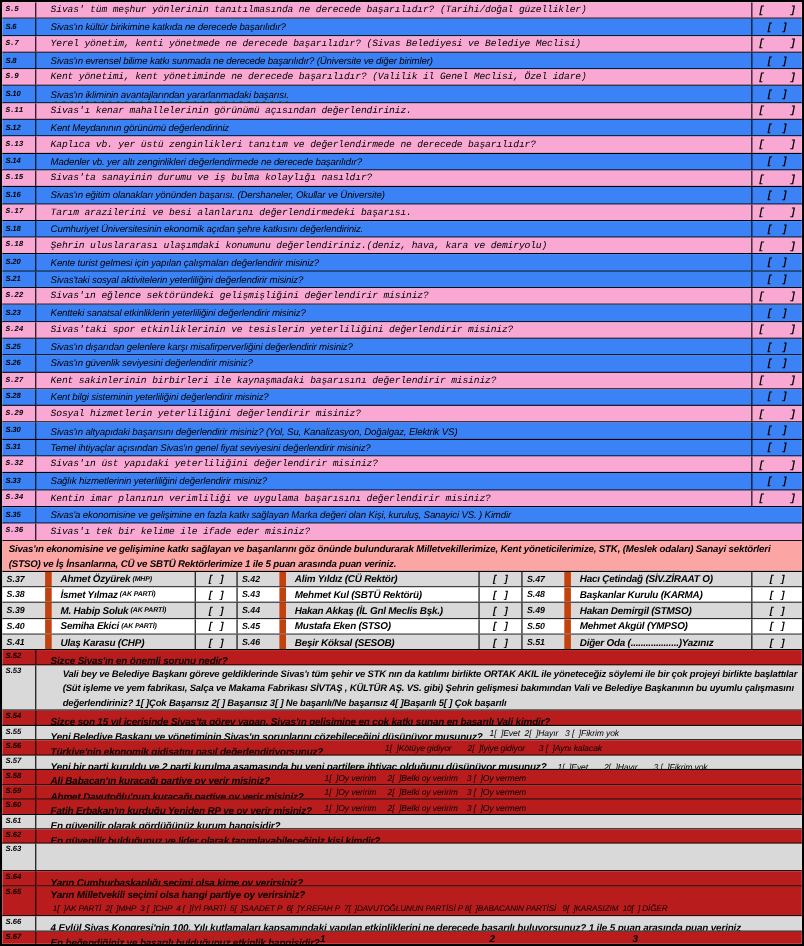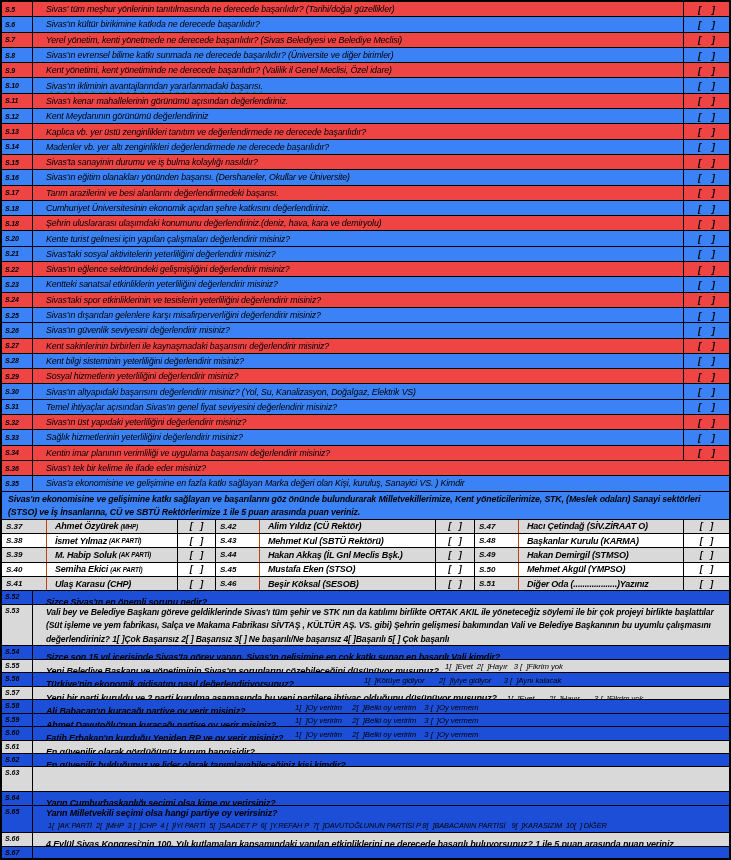--- a/index.html
+++ b/index.html
@@ -3,49 +3,49 @@
 <meta charset="utf-8">
 <style>
   html,body{margin:0;padding:0;background:#fff;}
   #survey{
     position:relative;width:731px;height:860px;box-sizing:border-box;
     border:2px solid #000;background:#fff;overflow:hidden;
     font-family:"Liberation Sans",sans-serif;font-style:italic;color:#000;
   }
   
   .mrow{display:flex;height:15.31px;box-sizing:border-box;border-bottom:1px solid #000;align-items:stretch;background:#3b82f6;}
-  .mrow.shaded{background:#ef4444;}
+  .mrow.shaded{background:#f9a8d4;font-family:Liberation Mono, monospace;}
   .numcell{flex:0 0 31px;box-sizing:border-box;border-right:1px solid #000;display:flex;align-items:center;padding-left:3px;font-weight:bold;font-size:7px;letter-spacing:-0.2px;}
   .qtext{flex:1;display:flex;align-items:center;padding-left:13px;font-size:8.8px;letter-spacing:-0.15px;white-space:nowrap;overflow:hidden;}
   .brkcell{flex:0 0 46px;box-sizing:border-box;border-left:1px solid #000;display:flex;align-items:center;justify-content:center;font-weight:bold;font-size:9.5px;white-space:pre;}
   .squiggle{text-decoration:underline;text-decoration-style:wavy;text-decoration-color:#217a21;text-decoration-thickness:1px;text-underline-offset:2px;}
   
-  #intro-row{height:28px;box-sizing:border-box;border-bottom:1px solid #000;padding:1px 6px 0 6px;font-weight:bold;font-size:8.8px;line-height:13px;letter-spacing:-0.15px;background:#3b82f6;}
+  #intro-row{height:28px;box-sizing:border-box;border-bottom:1px solid #000;padding:1px 6px 0 6px;font-weight:bold;font-size:8.8px;line-height:13px;letter-spacing:-0.15px;background:#fca5a5;}
   
   .grow{display:flex;height:14.4px;box-sizing:border-box;border-bottom:1px solid #000;align-items:stretch;background:#fff;}
   .grow.shaded{background:#d9d9d9;}
   .gcell{box-sizing:border-box;display:flex;align-items:center;overflow:hidden;}
-  .gnum{border-right:1px solid #c2410c;padding-left:4px;font-weight:bold;font-size:8px;}
+  .gnum{border-right:6px solid #c2410c;padding-left:4px;font-weight:bold;font-size:8px;}
   .gname{padding-left:8px;font-weight:bold;font-size:9px;letter-spacing:-0.2px;white-space:nowrap;}
   .gtag{font-size:6.3px;font-weight:bold;margin-left:2px;letter-spacing:-0.1px;}
   .gbrk{border-left:1px solid #000;justify-content:center;font-weight:bold;font-size:9px;white-space:pre;}
   .w-n1{flex:0 0 45px;} .w-a1{flex:0 0 130px;} .w-b1{flex:0 0 38px;}
   .w-n2{flex:0 0 45px;border-left:1px solid #000;} .w-a2{flex:0 0 175px;} .w-b2{flex:0 0 39px;}
   .w-n3{flex:0 0 45px;border-left:1px solid #000;} .w-a3{flex:1;} .w-b3{flex:0 0 46px;}
   
-  .brow{display:flex;box-sizing:border-box;border-bottom:1px solid #000;align-items:stretch;background:#1d4ed8;}
+  .brow{display:flex;box-sizing:border-box;border-bottom:1px solid #000;align-items:stretch;background:#b91c1c;}
   .brow.shaded{background:#d9d9d9;}
   .bnum{flex:0 0 31px;box-sizing:border-box;border-right:1px solid #000;display:flex;align-items:flex-start;padding-left:3px;padding-top:2px;font-weight:bold;font-size:7px;}
   .bcontent{flex:1;position:relative;box-sizing:border-box;padding-left:13px;overflow:hidden;}
   .bq{font-weight:bold;font-size:9px;letter-spacing:-0.15px;white-space:nowrap;}
   .singleline .bq{line-height:13px;display:inline-block;padding-top:1px;}
   .bopts{font-size:7.8px;letter-spacing:-0.1px;white-space:pre;}
   .opt-abs{position:absolute;top:2.5px;}
   .opt-inline{margin-left:10px;}
-  .para{font-size:8.6px;font-weight:bold;line-height:13.4px;white-space:normal;letter-spacing:-0.15px;padding-right:4px;padding-top:0.5px;}
+  .para{font-size:8.6px;font-weight:bold;line-height:13.4px;white-space:normal;letter-spacing:-0.15px;padding-right:4px;padding-top:0.5px;margin-left:11px;}
   .line2{font-size:7.4px;letter-spacing:-0.1px;white-space:pre;line-height:11px;}
   .numshape{position:absolute;top:1px;font-weight:bold;font-size:9px;}
 </style>
 </head>
 <body>
 
 <div id="survey">
   <div id="main-rows">
       <div class="mrow shaded">
         <div class="numcell">S.5</div>
@@ -190,27 +190,27 @@
       <div class="mrow">
         <div class="numcell">S.33</div>
         <div class="qtext">Sağlık hizmetlerinin yeterliliğini değerlendirir misiniz?</div>
         <div class="brkcell">[    ]</div>
       </div>
       <div class="mrow shaded">
         <div class="numcell">S.34</div>
         <div class="qtext">Kentin imar planının verimliliği ve uygulama başarısını değerlendirir misiniz?</div>
         <div class="brkcell">[    ]</div>
       </div>
+      <div class="mrow">
+        <div class="numcell">S.35</div>
+        <div class="qtext">Sivas'a ekonomisine ve gelişimine en fazla katkı sağlayan  Marka değeri olan  Kişi, kuruluş, Sanayici  VS. ) Kimdir</div>
+      </div>
       <div class="mrow shaded">
         <div class="numcell">S.36</div>
         <div class="qtext">Sivas'ı tek bir kelime ile ifade eder misiniz?</div>
-      </div>
-      <div class="mrow">
-        <div class="numcell">S.35</div>
-        <div class="qtext">Sivas'a ekonomisine ve gelişimine en fazla katkı sağlayan  Marka değeri olan  Kişi, kuruluş, Sanayici  VS. ) Kimdir</div>
       </div>
     </div>
   <div id="intro-row">Sivas'ın ekonomisine ve gelişimine katkı sağlayan ve başarılarını göz önünde bulundurarak Milletvekillerimize, Kent yöneticilerimize, STK, (Meslek odaları) Sanayi sektörleri (STSO) ve İş İnsanlarına, CÜ ve SBTÜ Rektörlerimize 1 ile 5 puan arasında puan veriniz.</div>
   <div id="grid-rows">
       <div class="grow shaded">
         <div class="gcell gnum w-n1">S.37</div>
         <div class="gcell gname w-a1">Ahmet Özyürek<span class="gtag">(MHP)</span></div>
         <div class="gcell gbrk w-b1">[   ]</div>
         <div class="gcell gnum w-n2">S.42</div>
         <div class="gcell gname w-a2">Alim Yıldız (CÜ Rektör)</div>
@@ -278,21 +278,21 @@
       <div class="brow" style="height: 13.45px;">
         <div class="bnum">S.54</div>
         <div class="bcontent singleline"><span class="bq">Sizce son 15 yıl içerisinde Sivas'ta görev yapan, Sivas'ın gelişimine en çok katkı sunan en başarılı Vali kimdir?</span></div>
       </div>
       <div class="brow shaded" style="height: 13.45px; justify-content: flex-end;">
         <div class="bnum">S.55</div>
         <div class="bcontent singleline"><span class="bq">Yeni Belediye Başkanı ve yönetiminin Sivas'ın sorunlarını çözebileceğini düşünüyor musunuz?</span><span class="bopts opt-abs" style="left: 412px;">1[  ]Evet  2[  ]Hayır   3 [  ]Fikrim yok</span></div>
       </div>
       <div class="brow" style="height: 13.45px;">
         <div class="bnum">S.56</div>
-        <div class="bcontent singleline"><span class="bq">Türkiye'nin ekonomik gidişatını nasıl değerlendiriyorsunuz?</span><span class="bopts opt-abs" style="left: 331px;">1[  ]Kötüye gidiyor       2[  ]İyiye gidiyor      3 [  ]Aynı kalacak</span></div>
+        <div class="bcontent singleline"><span class="bq">Türkiye'nin ekonomik gidişatını nasıl değerlendiriyorsunuz?</span><span class="bopts opt-abs" style="left: 317px;">1[  ]Kötüye gidiyor       2[  ]İyiye gidiyor      3 [  ]Aynı kalacak</span></div>
       </div>
       <div class="brow shaded" style="height: 13.45px;">
         <div class="bnum">S.57</div>
         <div class="bcontent singleline"><span class="bq">Yeni bir parti kuruldu ve 2 parti kurulma aşamasında bu yeni partilere  ihtiyaç olduğunu düşünüyor musunuz?</span><span class="bopts opt-inline">1[  ]Evet       2[  ]Hayır       3 [  ]Fikrim yok</span></div>
       </div>
       <div class="brow" style="height: 13.45px;">
         <div class="bnum">S.58</div>
         <div class="bcontent singleline"><span class="bq">Ali Babacan'ın kuracağı partiye oy verir misiniz?</span><span class="bopts opt-abs" style="left: 262px;">1[  ]Oy veririm     2[  ]Belki oy veririm    3 [  ]Oy vermem</span></div>
       </div>
       <div class="brow" style="height: 13.45px;">
@@ -328,15 +328,16 @@
           <div class="bq" style="line-height: 13px; padding-top: 1px;">Yarın Milletvekili seçimi olsa hangi partiye oy verirsiniz?</div>
           <div class="line2" style="padding-left: 2px;">1[  ]AK PARTİ  2[  ]MHP  3 [  ]CHP  4 [  ]İYİ PARTİ  5[  ]SAADET P  6[  ]Y.REFAH P  7[  ]DAVUTOĞLUNUN PARTİSİ P 8[  ]BABACANIN PARTİSİ   9[  ]KARASIZIM  10[  ] DİĞER</div>
         </div>
       </div>
       <div class="brow shaded" style="height: 14px;">
         <div class="bnum">S.66</div>
         <div class="bcontent singleline"><span class="bq">4 Eylül Sivas Kongresi'nin 100. Yılı kutlamaları kapsamındaki yapılan etkinliklerini ne derecede başarılı buluyorsunuz? 1 ile 5 puan arasında puan veriniz</span></div>
       </div>
       <div class="brow" style="height: 13.6px;">
         <div class="bnum">S.67</div>
+        <div class="bcontent singleline"><span class="bq">En beğendiğiniz ve başarılı bulduğunuz etkinlik hangisidir?</span><span class="numshape" style="left: 258px;">1</span><span class="numshape" style="left: 412px;">2</span><span class="numshape" style="left: 542px;">3</span></div>
       </div>
     </div>
 </div>
 
 </body></html>

